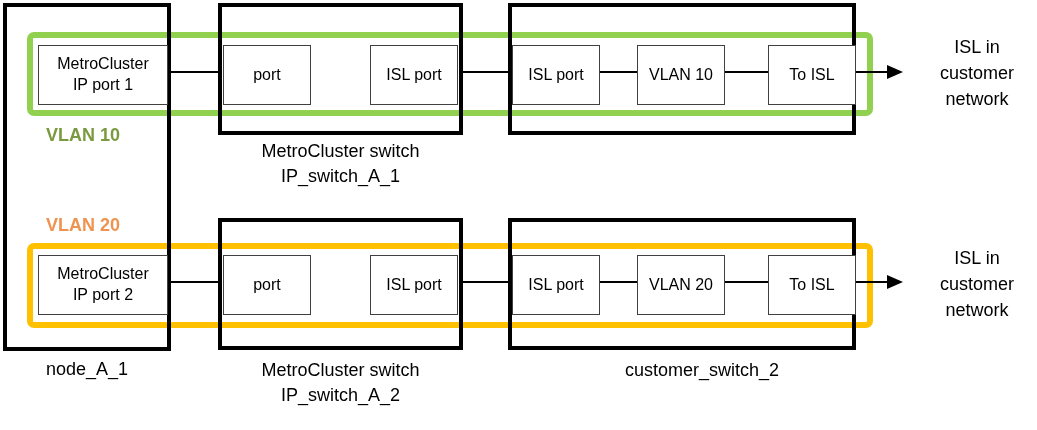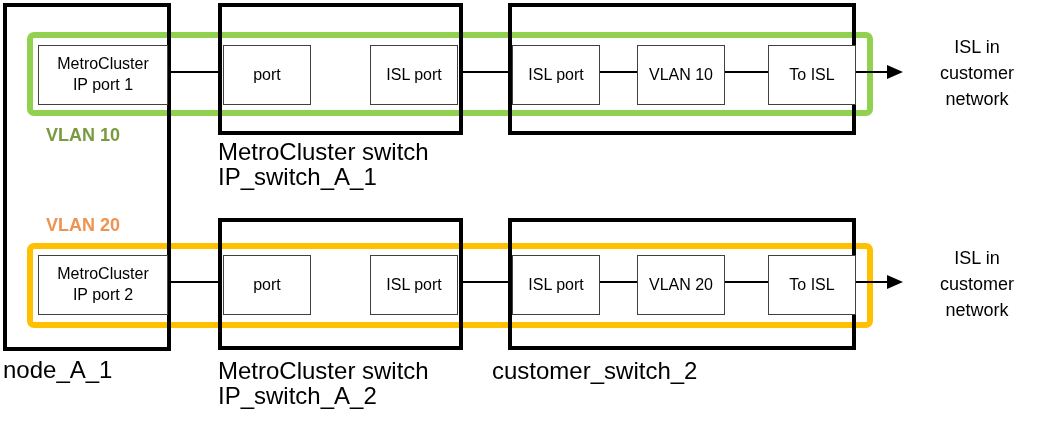--- a/index.html
+++ b/index.html
@@ -44,21 +44,22 @@
   .arrowhead {
     position: absolute;
     width: 0;
     height: 0;
     border-top: 7px solid transparent;
     border-bottom: 7px solid transparent;
     border-left: 16px solid #000;
   }
   .dev-label {
     position: absolute;
-    font-size: 24px;
+    text-align: center;
+    font-size: 18px;
     line-height: 25px;
     white-space: pre-line;
   }
   .vlan-tag {
     position: absolute;
     font-size: 18px;
     font-weight: bold;
   }
   .note {
     position: absolute;
@@ -113,21 +114,21 @@
   <div class="arrowhead" style="left:887px; top:275px;"></div>
 
   <div class="vlan-tag" style="left: 46px; top: 125px; color: rgb(122, 154, 63);">VLAN 10</div>
   <div class="vlan-tag" style="left: 46px; top: 215px; color: rgb(239, 147, 80);">VLAN 20</div>
 
   <div class="dev-label" style="left:3px; top:357px; width:168px;">node_A_1</div>
   <div class="dev-label" style="left:218px; top:139px; width:245px;">MetroCluster switch
 IP_switch_A_1</div>
   <div class="dev-label" style="left:218px; top:358px; width:245px;">MetroCluster switch
 IP_switch_A_2</div>
-  <div class="dev-label" style="left:492px; top:358px; width:348px;">customer_switch_2</div>
+  <div class="dev-label" style="left:528px; top:358px; width:348px;">customer_switch_2</div>
 
   <div class="note" style="left:907px; top:34px; width:140px;">ISL in
 customer
 network</div>
   <div class="note" style="left:907px; top:245px; width:140px;">ISL in
 customer
 network</div>
 
 </div>
 

